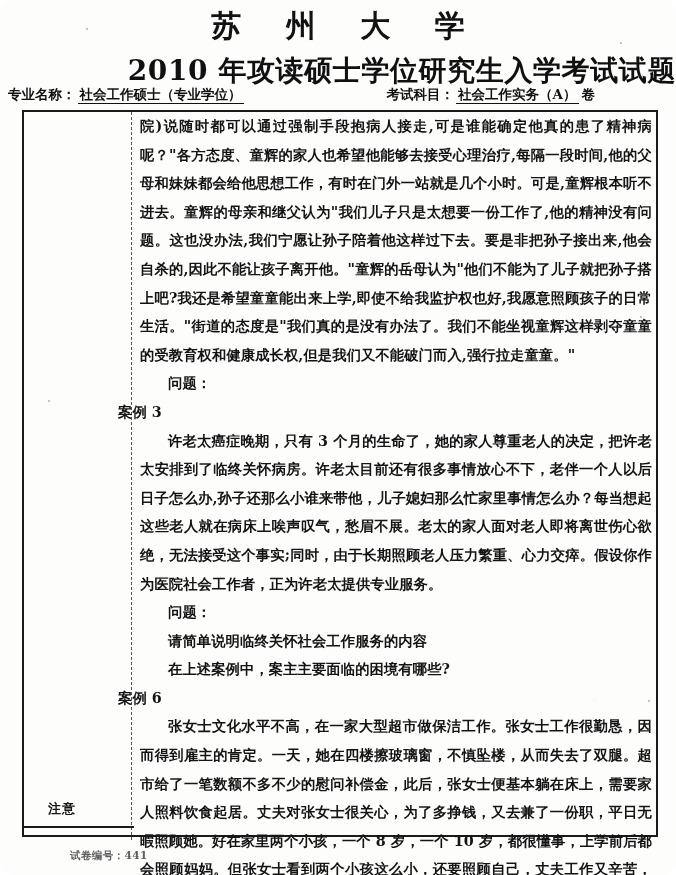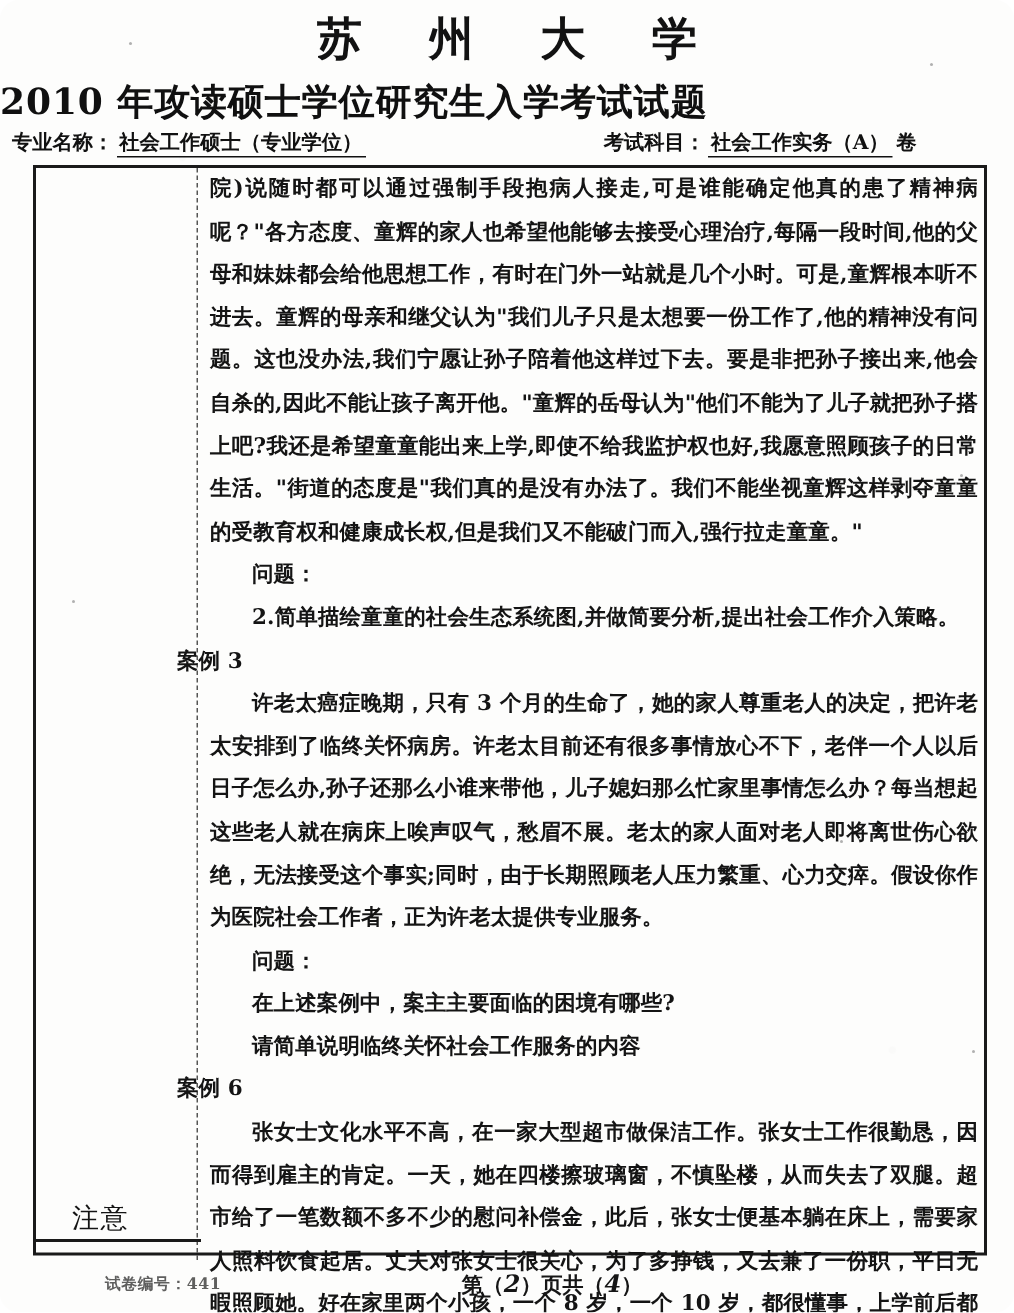--- a/index.html
+++ b/index.html
@@ -42,22 +42,22 @@
     text-indent: 17px;
     font-family: "DejaVu Serif", "Liberation Serif", serif;
     color: #121212;
   }
 
   .exam-title {
     position: absolute;
     top: 52px;
     left: 0;
     width: 676px;
-    text-align: left;
-    font-size: 24px;
+    text-align: right;
+    font-size: 28px;
     font-weight: 700;
     letter-spacing: 0.6px;
     color: #101010;
   }
 
   .meta-row {
     position: absolute;
     top: 86px;
     left: 0;
     width: 617px;
@@ -66,21 +66,21 @@
     font-weight: 700;
   }
   .meta-left {
     position: absolute;
     left: 8px;
     top: 0;
     white-space: nowrap;
   }
   .meta-right {
     position: absolute;
-    right: 6px;
+    right: 22px;
     top: 0;
     white-space: nowrap;
   }
   .meta-label { margin-right: 2px; }
   .meta-value {
     border-bottom: 1.6px solid #111;
     padding: 0 2px 1px 2px;
   }
   .meta-tail { margin-left: 3px; }
 
@@ -103,22 +103,22 @@
     width: 0;
     height: 728px;
     border-left: 1px dashed rgba(20,20,20,0.72);
   }
 
   
   .notice-tab {
     position: absolute;
     left: 48px;
     top: 800px;
-    font-size: 18px;
-    font-weight: 400;
+    font-size: 13px;
+    font-weight: 700;
     letter-spacing: 1px;
     color: #141414;
   }
   .notice-rule {
     position: absolute;
     left: 22px;
     top: 826px;
     width: 112px;
     height: 0;
     border-top: 2px solid #1a1a1a;
@@ -228,44 +228,40 @@
   <div class="notice-tab">注意</div>
   <div class="notice-rule"></div>
 
   <div class="body-text">
 
     <p class="para">院)说随时都可以通过强制手段抱病人接走,可是谁能确定他真的患了精神病呢？"各方态度、童辉的家人也希望他能够去接受心理治疗,每隔一段时间,他的父母和妹妹都会给他思想工作，有时在门外一站就是几个小时。可是,童辉根本听不进去。童辉的母亲和继父认为"我们儿子只是太想要一份工作了,他的精神没有问题。这也没办法,我们宁愿让孙子陪着他这样过下去。要是非把孙子接出来,他会自杀的,因此不能让孩子离开他。"童辉的岳母认为"他们不能为了儿子就把孙子搭上吧?我还是希望童童能出来上学,即使不给我监护权也好,我愿意照顾孩子的日常生活。"街道的态度是"我们真的是没有办法了。我们不能坐视童辉这样剥夺童童的受教育权和健康成长权,但是我们又不能破门而入,强行拉走童童。"</p>
 
     <p class="q-label">问题：</p>
 
 
-    <p class="q-item">2.简单描绘童童的社会生态系统图,并做简要分析,提出社会工作介入策略。</p>
 
     <p class="case-head">案例 3</p>
 
     <p class="para indent">许老太癌症晚期，只有 3 个月的生命了，她的家人尊重老人的决定，把许老太安排到了临终关怀病房。许老太目前还有很多事情放心不下，老伴一个人以后日子怎么办,孙子还那么小谁来带他，儿子媳妇那么忙家里事情怎么办？每当想起这些老人就在病床上唉声叹气，愁眉不展。老太的家人面对老人即将离世伤心欲绝，无法接受这个事实;同时，由于长期照顾老人压力繁重、心力交瘁。假设你作为医院社会工作者，正为许老太提供专业服务。</p>
 
     <p class="q-label">问题：</p>
 
+    <p class="q-item">请简单说明临终关怀社会工作服务的内容</p>
+
     <p class="q-item">在上述案例中，案主主要面临的困境有哪些?</p>
 
-    <p class="q-item">请简单说明临终关怀社会工作服务的内容</p>
-
 
     <p class="case-head">案例 6</p>
 
     <p class="para indent">张女士文化水平不高，在一家大型超市做保洁工作。张女士工作很勤恳，因而得到雇主的肯定。一天，她在四楼擦玻璃窗，不慎坠楼，从而失去了双腿。超市给了一笔数额不多不少的慰问补偿金，此后，张女士便基本躺在床上，需要家人照料饮食起居。丈夫对张女士很关心，为了多挣钱，又去兼了一份职，平日无暇照顾她。好在家里两个小孩，一个 8 岁，一个 10 岁，都很懂事，上学前后都会照顾妈妈。但张女士看到两个小孩这么小，还要照顾自己，丈夫工作又辛苦，自己却什么忙也帮不上，便觉得自己没用，是个拖累。一天，家里只有她一人，她一时想不开，便爬下床，打开煤气自杀，幸好被</p>
 
   </div>
 
   <div class="stamp">试卷编号：441</div>
 
-  <div class="page-no">
-    <span>第（</span><span class="hand">2</span><span>）页共（</span><span class="hand">4</span><span>）</span>
-  </div>
 
   <div class="speck" style="left:86px;  top:28px;"></div>
   <div class="speck" style="left:620px; top:42px;"></div>
   <div class="speck" style="left:505px; top:236px;"></div>
   <div class="speck" style="left:640px; top:316px;"></div>
   <div class="speck" style="left:48px;  top:400px;"></div>
   <div class="speck" style="left:560px; top:560px;"></div>
   <div class="speck" style="left:200px; top:668px;"></div>
   <div class="speck" style="left:648px; top:700px;"></div>
   <div class="speck" style="left:300px; top:835px;"></div>

